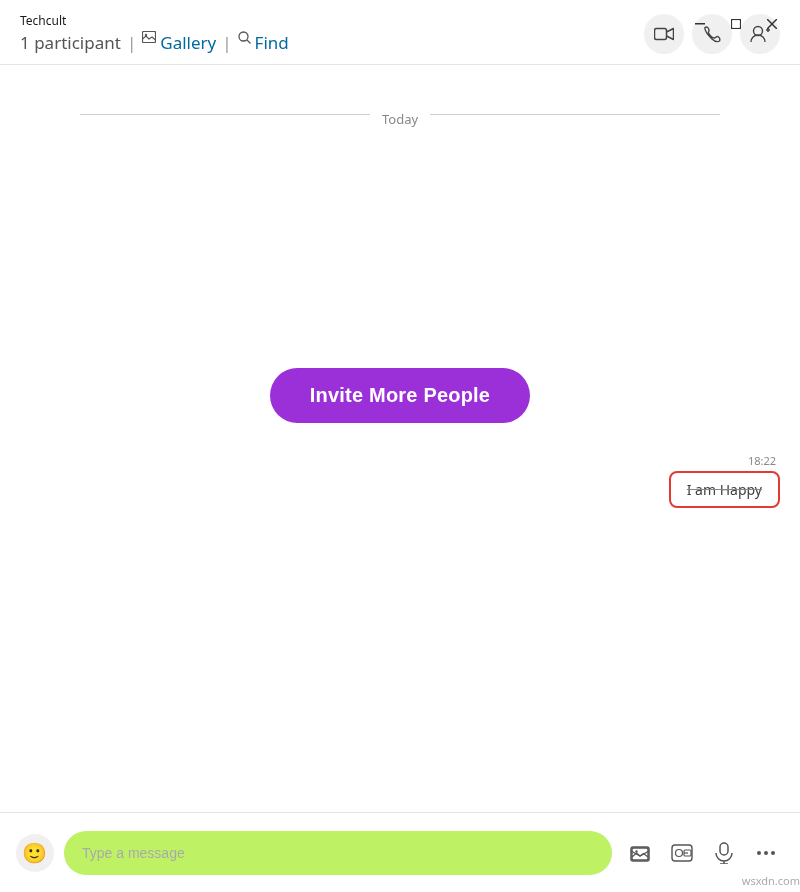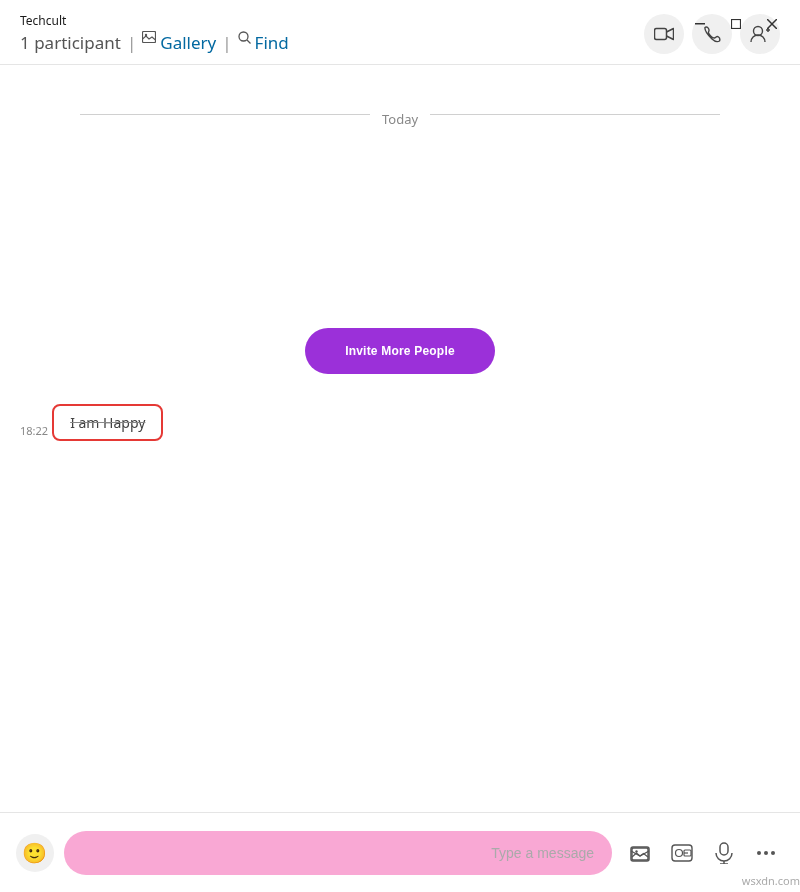--- a/index.html
+++ b/index.html
@@ -144,36 +144,37 @@
       justify-content: center;
       margin: 180px 0 20px 0;
     }
 
     .invite-btn {
       background: #9b30d9;
       color: white;
       border: none;
       border-radius: 30px;
       padding: 16px 40px;
-      font-size: 12px;
+      font-size: 20px;
       font-weight: 600;
       cursor: pointer;
       letter-spacing: 0.2px;
+      margin-top: 40px;
     }
 
     
     .messages-area {
       display: flex;
       flex-direction: column;
       margin-top: 10px;
     }
 
     .message-group {
       display: flex;
-      flex-direction: row;
+      flex-direction: column;
       align-items: flex-end;
       margin-bottom: 8px;
     }
 
     .message-time {
       font-size: 11px;
       color: #888;
       margin-bottom: 3px;
       padding-right: 4px;
     }
@@ -216,27 +217,26 @@
       align-items: center;
       justify-content: center;
       font-size: 20px;
       flex-shrink: 0;
     }
 
     .message-input {
       flex: 1;
       height: 44px;
       border: none;
-      background: #f9a8d4;
+      background: #bef264;
       border-radius: 22px;
       padding: 0 18px;
       font-size: 14px;
       color: #333;
       outline: none;
-      text-align: right;
     }
 
     .message-input::placeholder {
       color: #aaa;
     }
 
     .input-actions {
       display: flex;
       align-items: center;
       gap: 6px;

